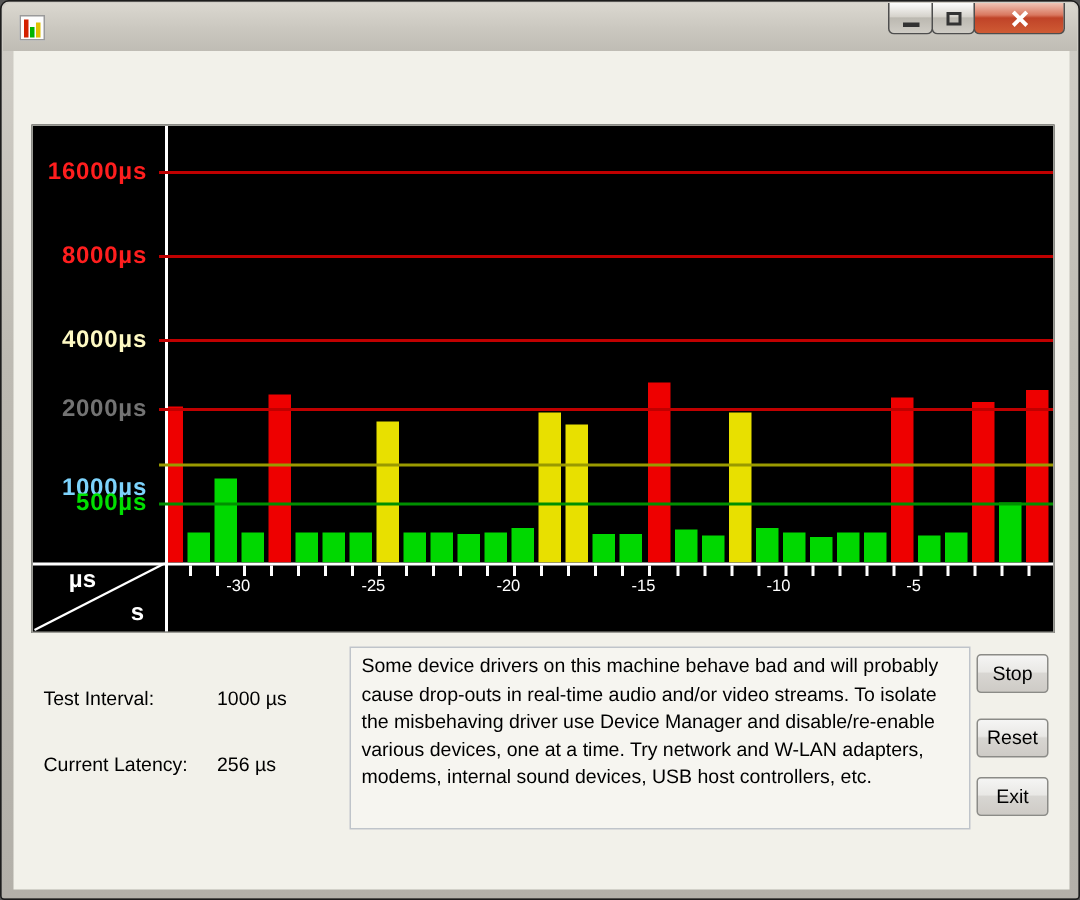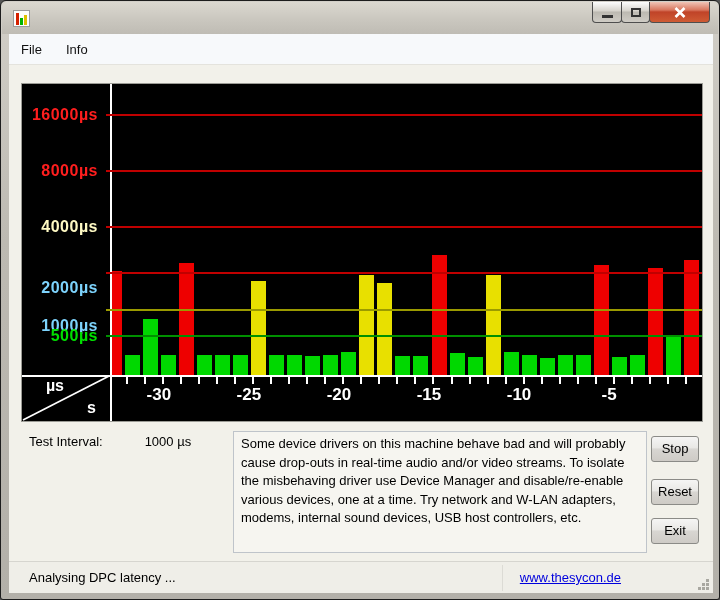--- a/index.html
+++ b/index.html
@@ -47,27 +47,27 @@
     background:#000; border:1px solid #9b9b95; }
   .gridline { position:absolute; left:84px; width:596px; height:2px; }
   .ylab { position:absolute; width:84px; text-align:right; padding-right:8px;
     font-size:16px; font-weight:bold; height:20px; line-height:20px; letter-spacing:0.5px;}
   .baseline { position:absolute; left:0; top:291px; width:680px; height:2px; background:#fff; }
   .yaxisline { position:absolute; left:88px; top:0; width:2px; height:337px; background:#fff; }
   .plot { position:absolute; left:90px; top:0; width:590px; height:291px; overflow:hidden; }
   .bar { position:absolute; bottom:0; width:15px; }
   .xtick { position:absolute; top:293px; width:2px; height:7px; background:#fff; }
   .xlab { position:absolute; top:301px; transform:translateX(-50%);
-    color:#fff; font-size:17px; font-weight:bold; }
+    color:#fff; font-size:11px; font-weight:normal; }
   .corner { position:absolute; left:0; top:291px; width:88px; height:46px; }
   .corner text { fill:#fff; font-size:16px; font-weight:bold; font-family:"Liberation Sans",sans-serif; }
 
   
   .stat-row { position:absolute; left:20px; width:200px; font-size:13px; color:#000; }
-  .stat-label { display:inline-block; width:112px; }
+  .stat-label { display:inline-block; width:112px;margin-top:24px; }
   .stat-value { display:inline-block; }
   .desc { position:absolute; left:224px; top:397px; width:414px; height:122px;
     background:#f6f5f0; border:1px solid #bfc4ca; font-size:13px; line-height:18.5px;
     color:#000; padding:3px 7px; overflow:hidden; }
   .pushbtn { position:absolute; left:642px; width:48px; height:26px;
     background:linear-gradient(#f5f5f4,#e9e8e5 45%,#d8d6d2 50%,#cecbc6);
     border:1px solid #8b8b87; border-radius:3px; font-size:13px; color:#000;
     font-family:"Liberation Sans",sans-serif; text-align:center; line-height:24px; cursor:default; }
 
   
@@ -100,24 +100,20 @@
       <div class="capbtn btn-close">
         <svg width="12" height="11" viewBox="0 0 12 11">
           <path d="M1.5 1 L10.5 10 M10.5 1 L1.5 10" stroke="#fff" stroke-width="2.6"></path>
         </svg>
       </div>
     </div>
   </div>
 
   <div class="client">
 
-    <div class="menubar">
-      <span class="menuitem">File</span>
-      <span class="menuitem">Info</span>
-    </div>
 
     <div class="chart" id="chart">
       <div class="baseline"></div>
       <div class="yaxisline"></div>
       <div class="plot" id="plot">
           <div class="bar" title="2100 µs" style="left: -5.4px; height: 104px; background: rgb(238, 0, 0);"></div>
           <div class="bar" title="260 µs" style="left: 12.65px; height: 20px; background: rgb(0, 216, 0);"></div>
           <div class="bar" title="830 µs" style="left: 30.7px; height: 56px; background: rgb(0, 216, 0);"></div>
           <div class="bar" title="260 µs" style="left: 48.75px; height: 20px; background: rgb(0, 216, 0);"></div>
           <div class="bar" title="2430 µs" style="left: 66.8px; height: 112px; background: rgb(238, 0, 0);"></div>
@@ -155,21 +151,21 @@
         <text x="42" y="16" text-anchor="end">µs</text>
         <text x="74" y="38" text-anchor="end">s</text>
       </svg>
     <div class="gridline" style="top: 30px; background: rgb(192, 0, 0);"></div>
         <div class="ylab" style="top: 21px; color: rgb(255, 30, 30);">16000µs</div>
         <div class="gridline" style="top: 86px; background: rgb(192, 0, 0);"></div>
         <div class="ylab" style="top: 77px; color: rgb(255, 30, 30);">8000µs</div>
         <div class="gridline" style="top: 142px; background: rgb(192, 0, 0);"></div>
         <div class="ylab" style="top: 133px; color: #fef9c3;">4000µs</div>
         <div class="gridline" style="top: 188px; background: rgb(192, 0, 0);"></div>
-        <div class="ylab" style="top: 194px; color: #7dd3fc;">2000µs</div>
+        <div class="ylab" style="top: 179px; color: #737373;">2000µs</div>
         <div class="gridline" style="top: 225px; background: rgb(154, 154, 0);"></div>
         <div class="ylab" style="top: 232px; color: #7dd3fc;">1000µs</div>
         <div class="gridline" style="top: 251px; background: rgb(0, 144, 0);"></div>
         <div class="ylab" style="top: 242px; color: rgb(0, 224, 0); text-align: right;">500µs</div>
         <div class="xtick" style="left: 103.6px;"></div>
         <div class="xtick" style="left: 121.65px;"></div>
         <div class="xtick" style="left: 139.7px;"></div>
         <div class="xtick" style="left: 157.75px;"></div>
         <div class="xtick" style="left: 175.8px;"></div>
         <div class="xtick" style="left: 193.85px;"></div>
@@ -204,37 +200,26 @@
         <div class="xlab" style="left: 316.926px;">-20</div>
         <div class="xlab" style="left: 406.976px;">-15</div>
         <div class="xlab" style="left: 497.026px;">-10</div>
         <div class="xlab" style="left: 587.076px;">-5</div>
       </div>
 
     <div class="stat-row" style="top:400px">
       <span class="stat-label">Test Interval:</span>
       <span class="stat-value">1000 µs</span>
     </div>
+    <div class="stat-row" style="top:444px">
+      <span class="stat-label">Current Latency:</span>
+      <span class="stat-value">256 µs</span>
+    </div>
 
     <div class="desc">Some device drivers on this machine behave bad and will probably cause drop-outs in real-time audio and/or video streams. To isolate the misbehaving driver use Device Manager and disable/re-enable various devices, one at a time. Try network and W-LAN adapters, modems, internal sound devices, USB host controllers, etc.</div>
 
     <div class="pushbtn" style="top:402px">Stop</div>
     <div class="pushbtn" style="top:445px">Reset</div>
     <div class="pushbtn" style="top:484px">Exit</div>
 
-    <div class="statusbar">
-      <span class="status-text">Analysing DPC latency ...</span>
-      <span class="pane-sep"></span>
-      <span class="status-link">www.thesycon.de</span>
-      <svg class="grip" viewBox="0 0 15 15">
-        <g fill="#a9a8a1">
-          <rect x="11" y="3" width="3" height="3"></rect>
-          <rect x="7" y="7" width="3" height="3"></rect>
-            <rect x="11" y="7" width="3" height="3"></rect>
-          <rect x="3" y="11" width="3" height="3"></rect>
-            <rect x="7" y="11" width="3" height="3"></rect>
-            <rect x="11" y="11" width="3" height="3"></rect>
-        </g>
-      </svg>
-    </div>
 
   </div>
 </div>
 
 </body></html>

